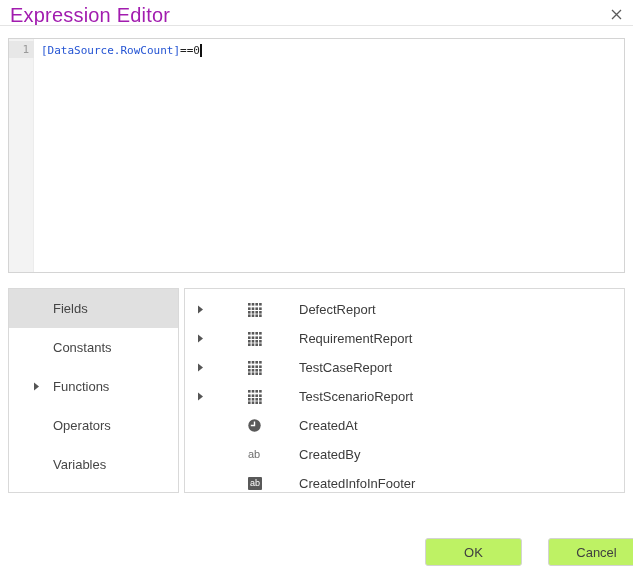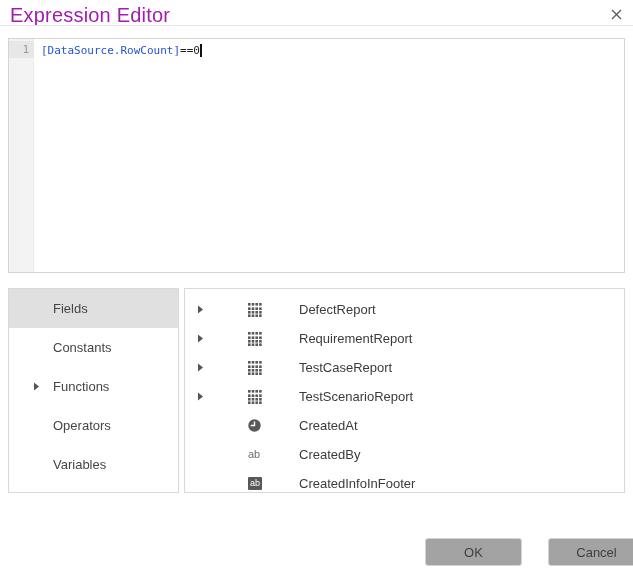--- a/index.html
+++ b/index.html
@@ -107,21 +107,21 @@
   }
   .icon-ab-filled {
     width: 14px; height: 13px; background: #595959; border-radius: 1px;
     color: #ffffff; font-size: 9px; line-height: 13px; text-align: center;
     font-family: "Liberation Sans", sans-serif;
   }
 
   
   .btn {
     position: absolute; top: 538px; width: 97px; height: 28px;
-    background: #a3a3a3; border: 1px solid #d3d3d3; border-radius: 3px;
+    background: #bef264; border: 1px solid #d3d3d3; border-radius: 3px;
     font-size: 13px; color: #404040;
     display: flex; align-items: center; justify-content: center;
     cursor: pointer; font-family: "Liberation Sans", sans-serif;
   }
   .btn-ok { left: 425px; }
   .btn-cancel { left: 528px; margin-left: 20px; }
 </style>
 </head>
 <body>
 

